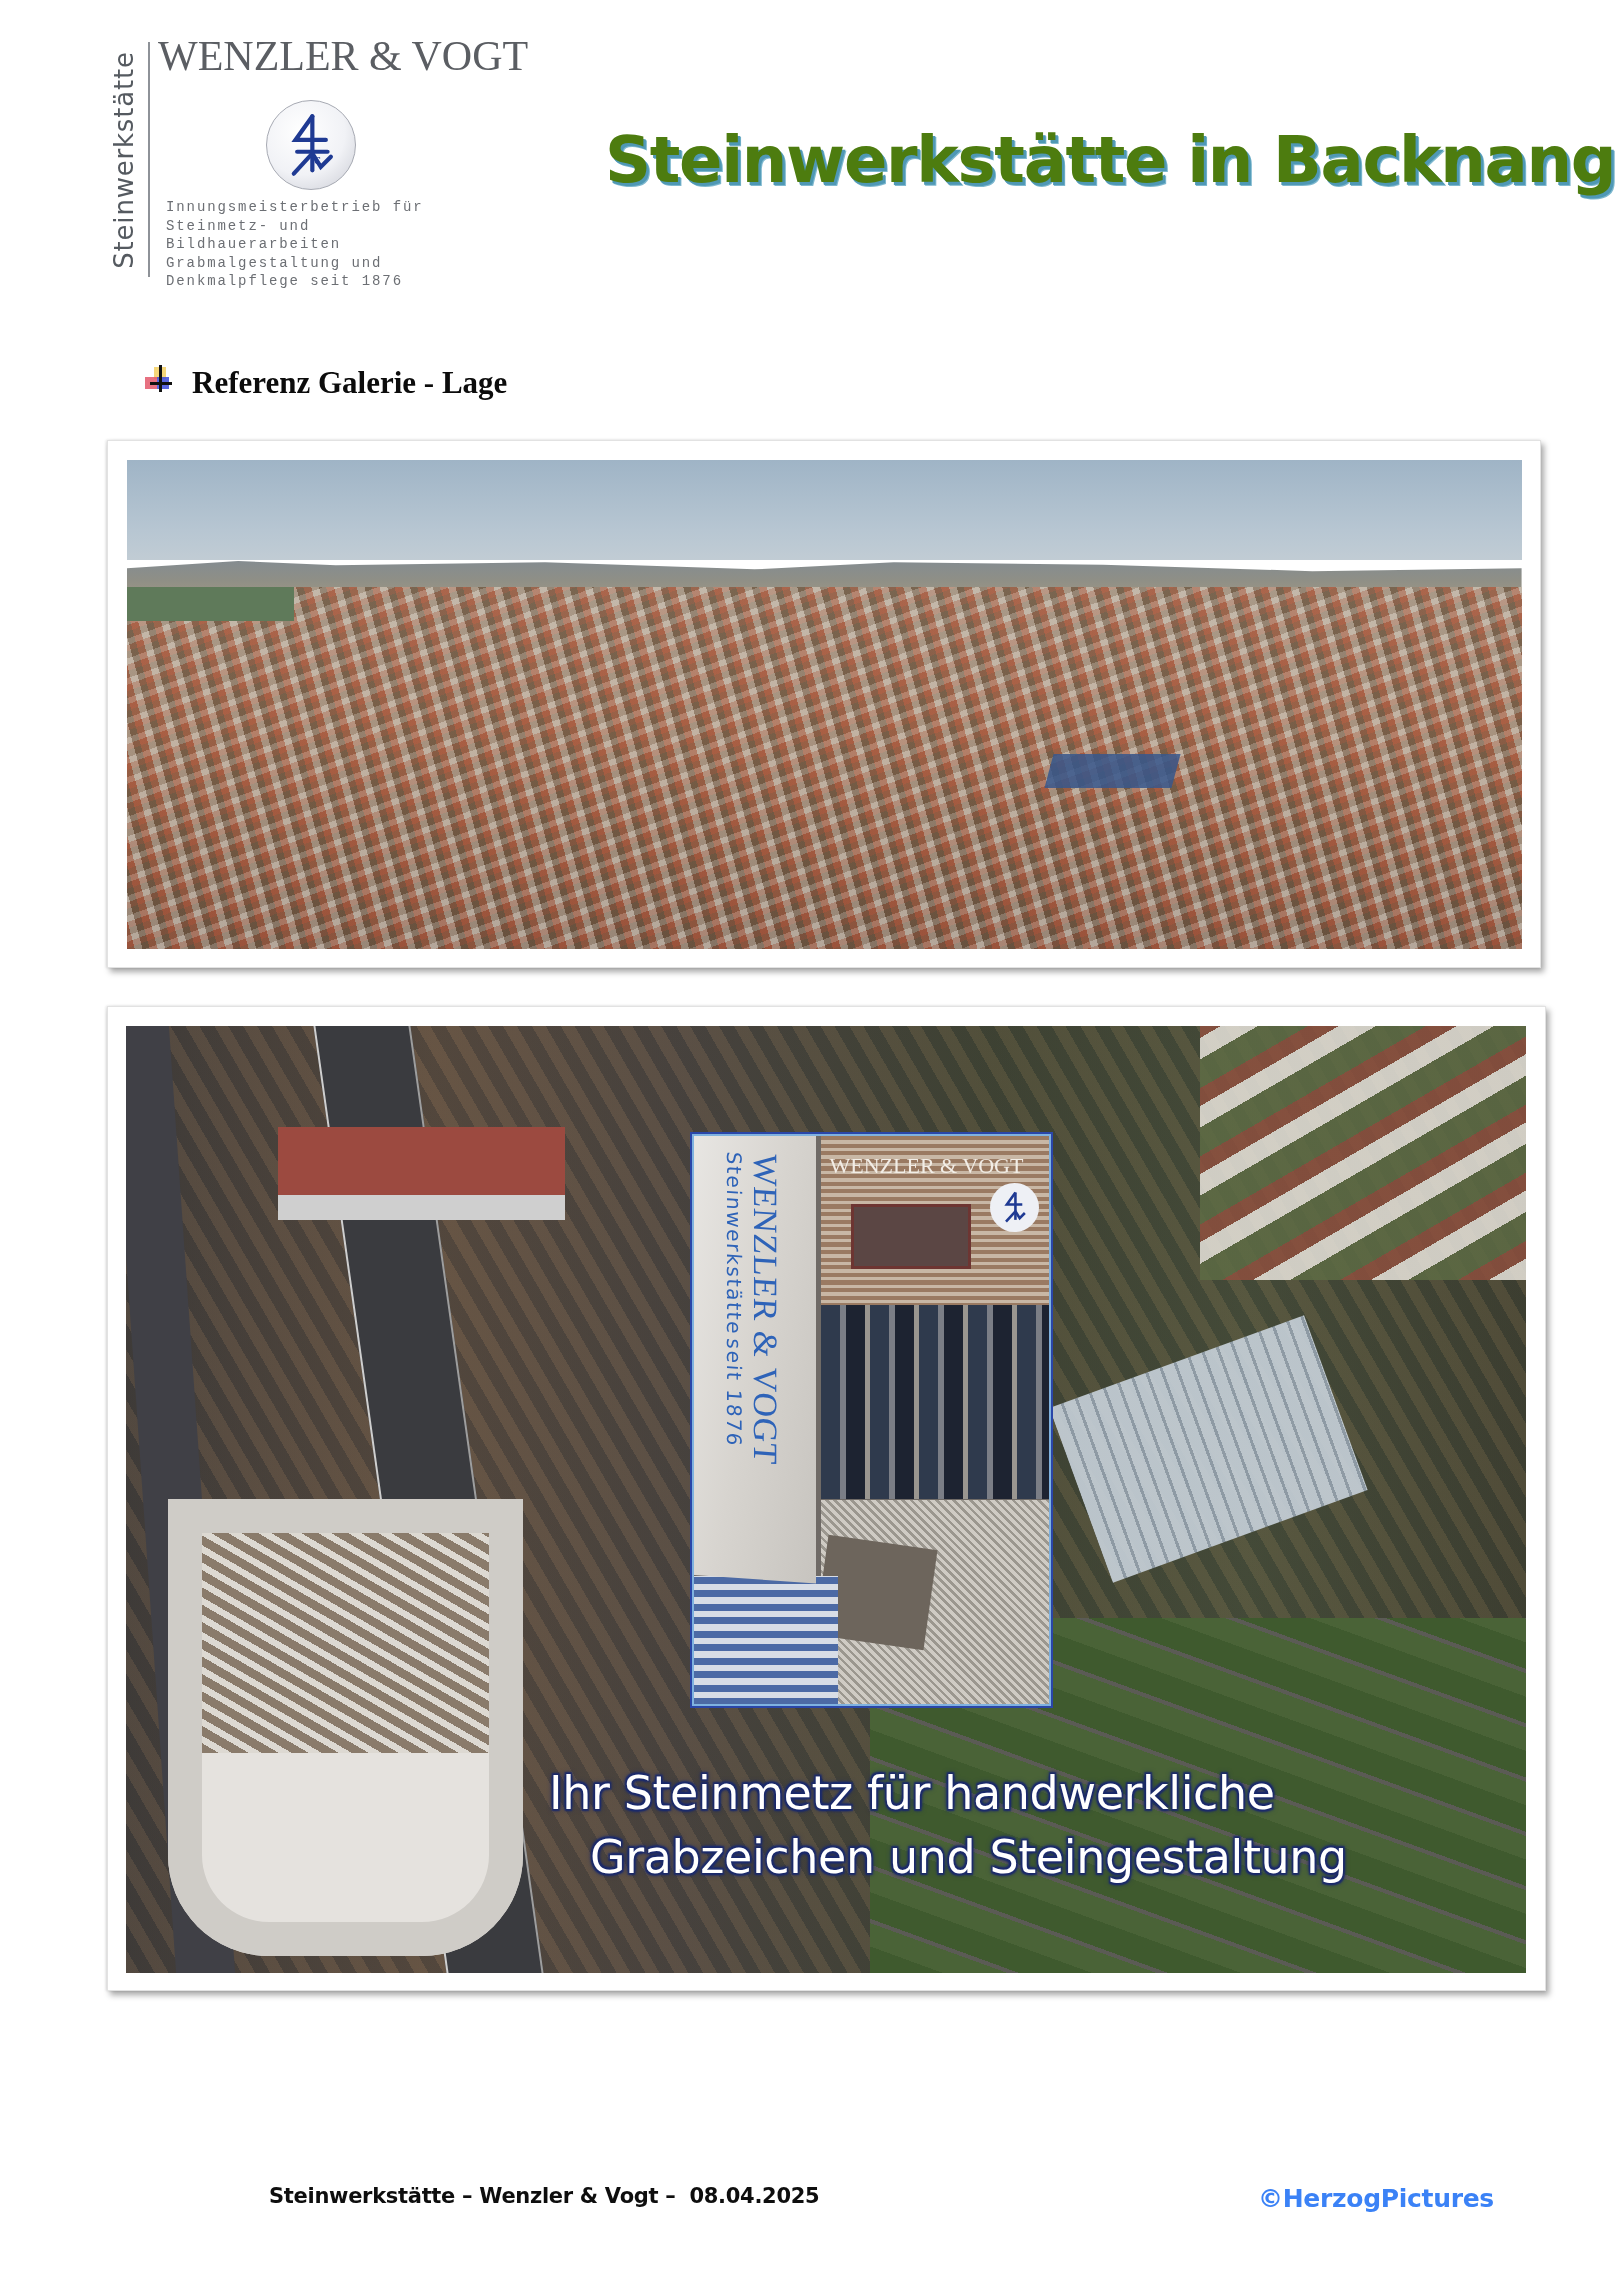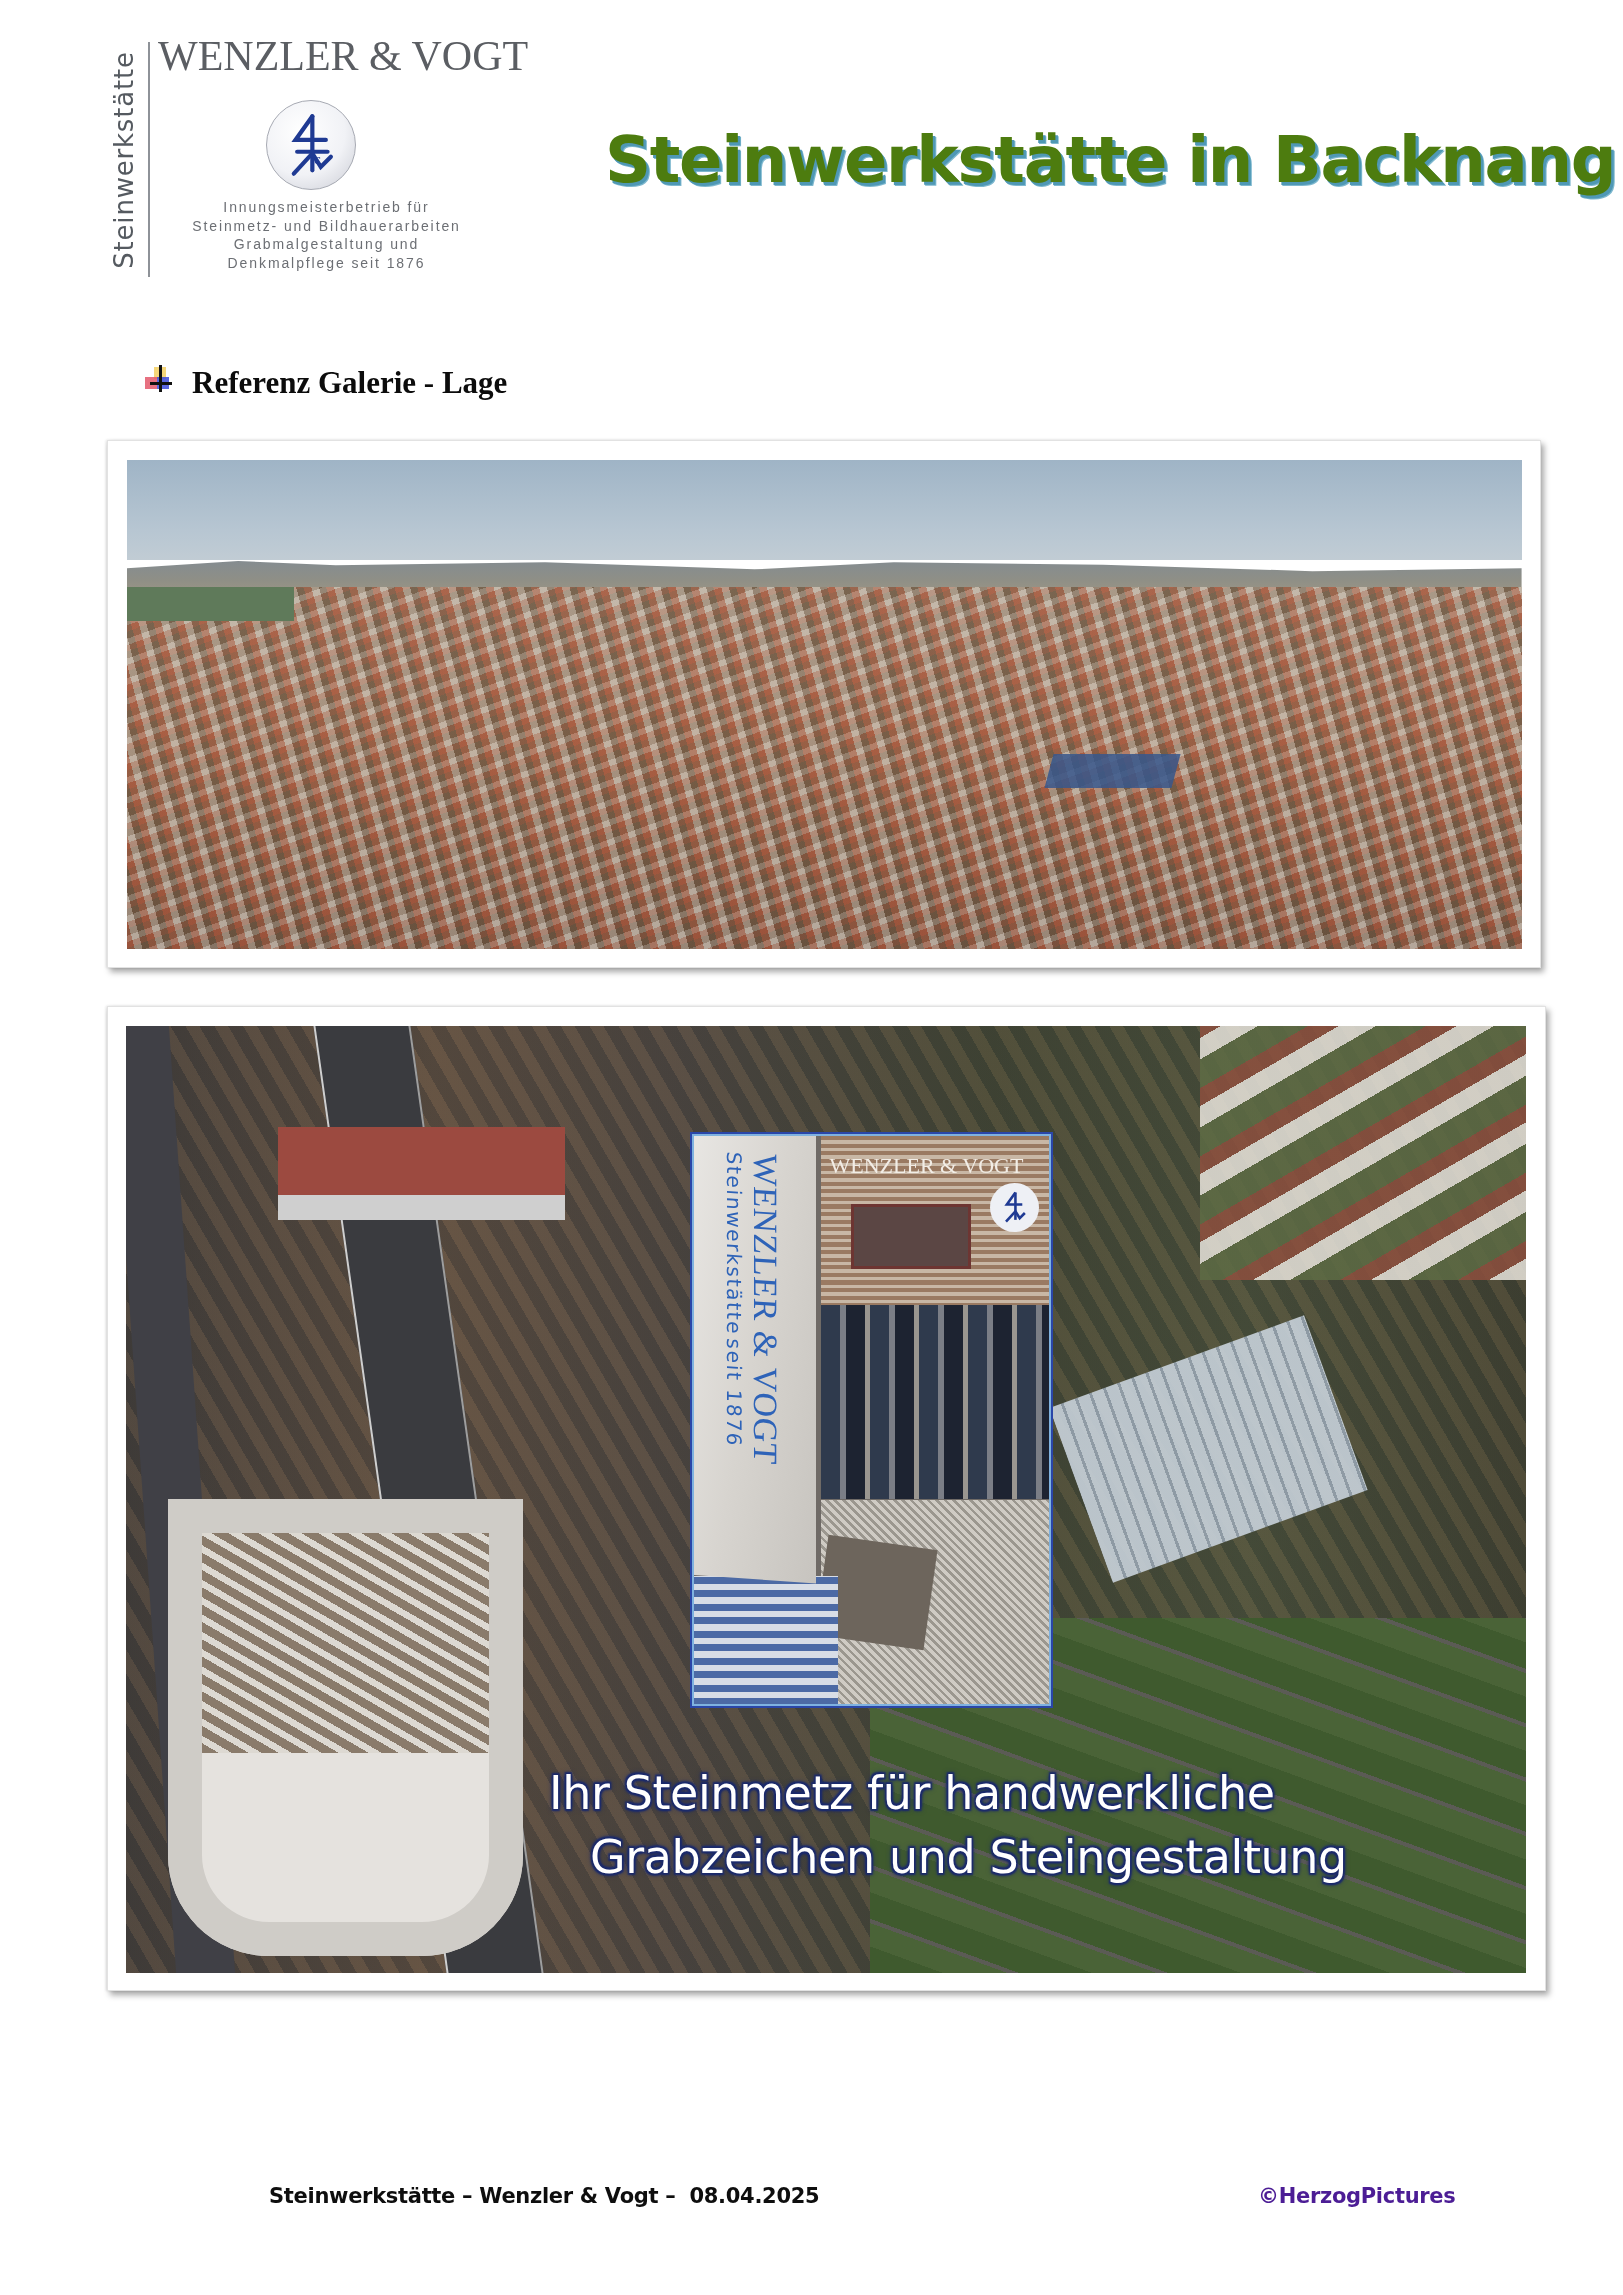--- a/index.html
+++ b/index.html
@@ -19,22 +19,22 @@
   .logo-name {
     position: absolute; left: 51px; top: 0; font-family: "Liberation Serif", serif;
     font-size: 42px; color: #5b5e63; letter-spacing: 0px; white-space: nowrap;
   }
   .logo-emblem {
     position: absolute; left: 159px; top: 68px; width: 88px; height: 88px; border-radius: 50%;
     background: radial-gradient(circle at 40% 35%, #ffffff 0%, #f1f2f6 55%, #c9cbd3 100%);
     border: 1.7px solid #a7aab3; display: flex; align-items: center; justify-content: center;
   }
   .logo-tagline {
-    position: absolute; left: 59px; top: 166px; width: 321px; text-align: center;
-    font-family: Liberation Sans, sans-serif; font-size: 14px; line-height: 18.6px; color: #6c6f74; letter-spacing: 1.9px;
+    position: absolute; left: 59px; top: 166px; width: 321px; text-align: left;
+    font-family: Liberation Mono, monospace; font-size: 14px; line-height: 18.6px; color: #6c6f74; letter-spacing: 1.9px;
   }
 
   
   .page-title {
     position: absolute; left: 605px; top: 123px; white-space: nowrap;
     font-family: "DejaVu Sans", sans-serif; font-weight: bold; font-size: 64px; color: #4d7c0f;
     letter-spacing: -1.3px;
     text-shadow: 2.5px 3.4px 0 #4f98b5, 3.4px 4.2px 0 #7eb8cf;
   }
 
@@ -121,21 +121,21 @@
   
   .caption { position: absolute; left: 423px; top: 727px; margin-top: 8px; }
   .caption div { font-family: "DejaVu Sans", sans-serif; font-size: 46px; color: #ffffff; white-space: nowrap;
     line-height: 64px; letter-spacing: -0.4px;
     text-shadow: 1.7px 1.7px 1.7px #1b2a6b, -1.7px -1.7px 1.7px #1b2a6b, 1.7px -1.7px 1.7px #1b2a6b, -1.7px 1.7px 1.7px #1b2a6b, 0 0 6.8px #1b2a6b; }
   .caption .l2 { padding-left: 41px; }
   .caption .l3 { padding-left: 81px; }
 
   
   .footer-left { position: absolute; left: 269px; top: 2184px; font-family: "DejaVu Sans", sans-serif; font-weight: bold; font-size: 21px; color: #0e0e0e; white-space: pre; letter-spacing: -0.3px; }
-  .footer-right { position: absolute; left: 1258px; top: 2184px; font-family: "DejaVu Sans", sans-serif; font-weight: bold; font-size: 21px; color: #4c1d95; letter-spacing: -0.3px; }
+  .footer-right { position: absolute; left: 1258px; top: 2184px; font-family: "DejaVu Sans", sans-serif; font-weight: bold; font-size: 25px; color: #3b82f6; letter-spacing: -0.3px; }
 </style>
 </head>
 <body>
 
 <div class="logo">
   <div class="logo-vertical">
     <span>Steinwerkstätte</span>
   </div>
   <div class="logo-rule"></div>
   <div class="logo-name">WENZLER &amp; VOGT</div>

